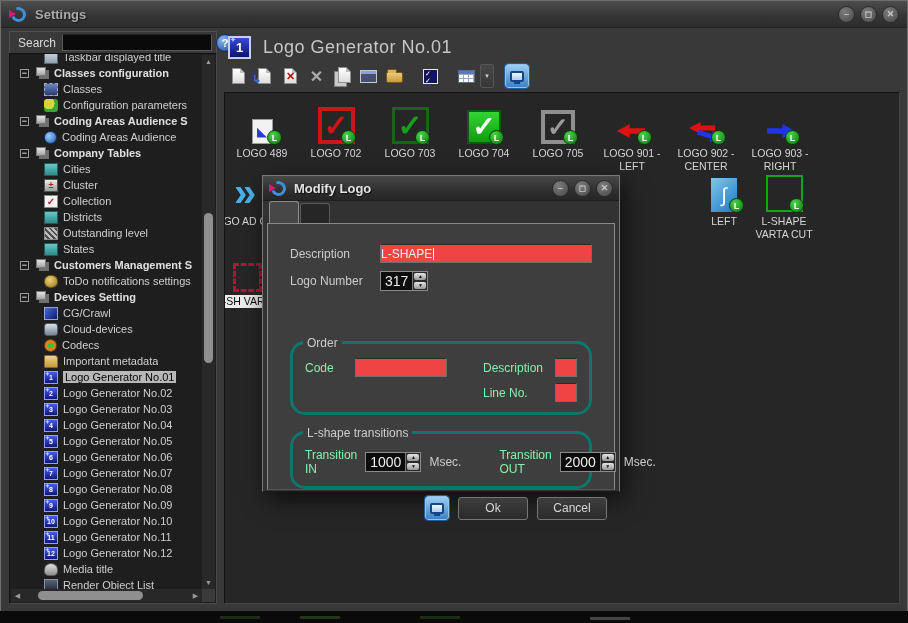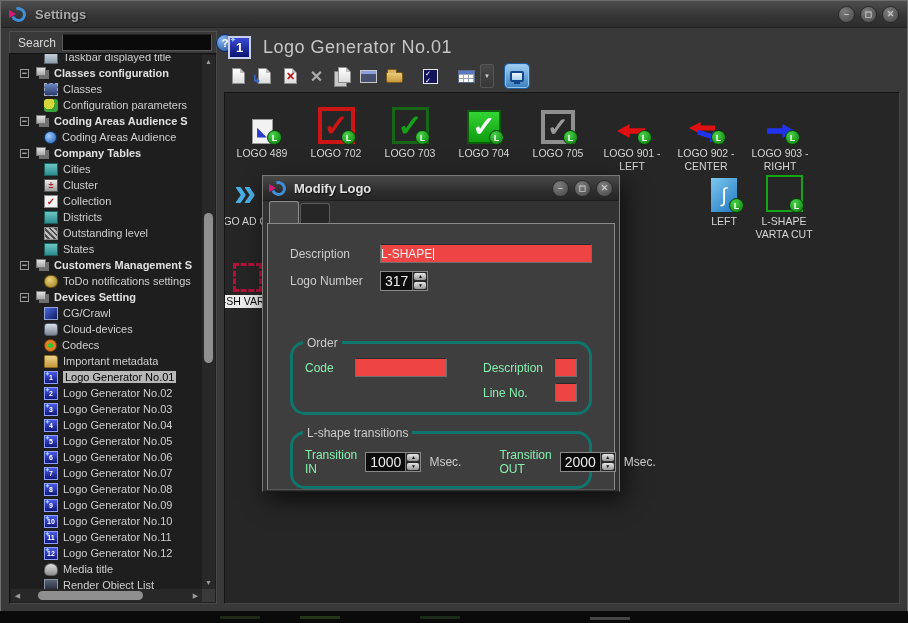--- a/index.html
+++ b/index.html
@@ -628,16 +628,23 @@
           <span class="sbtns">
             <span class="sbtn">▲</span>
             <span class="sbtn">▼</span>
           </span>
         </span>
         <span class="unit">Msec.</span>
       </div>
     </div>
   </div>
 
+  <div class="dlg-footer">
+    <span class="mon-btn">
+        <span class="mon"></span>
+      </span>
+    <span class="btn">Ok</span>
+    <span class="btn">Cancel</span>
+  </div>
   <div class="dlg-bottom-edge"></div>
 </div>
 
 <div class="desktop"></div>
 
 </body></html>

